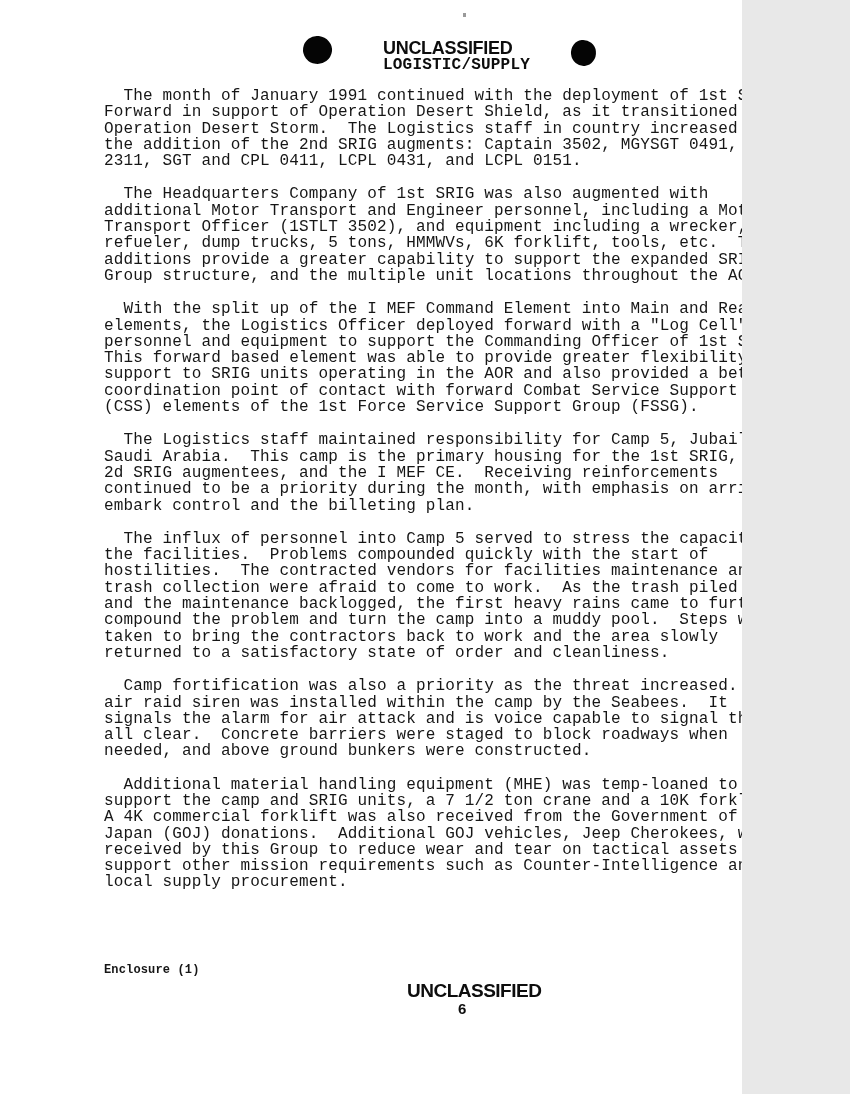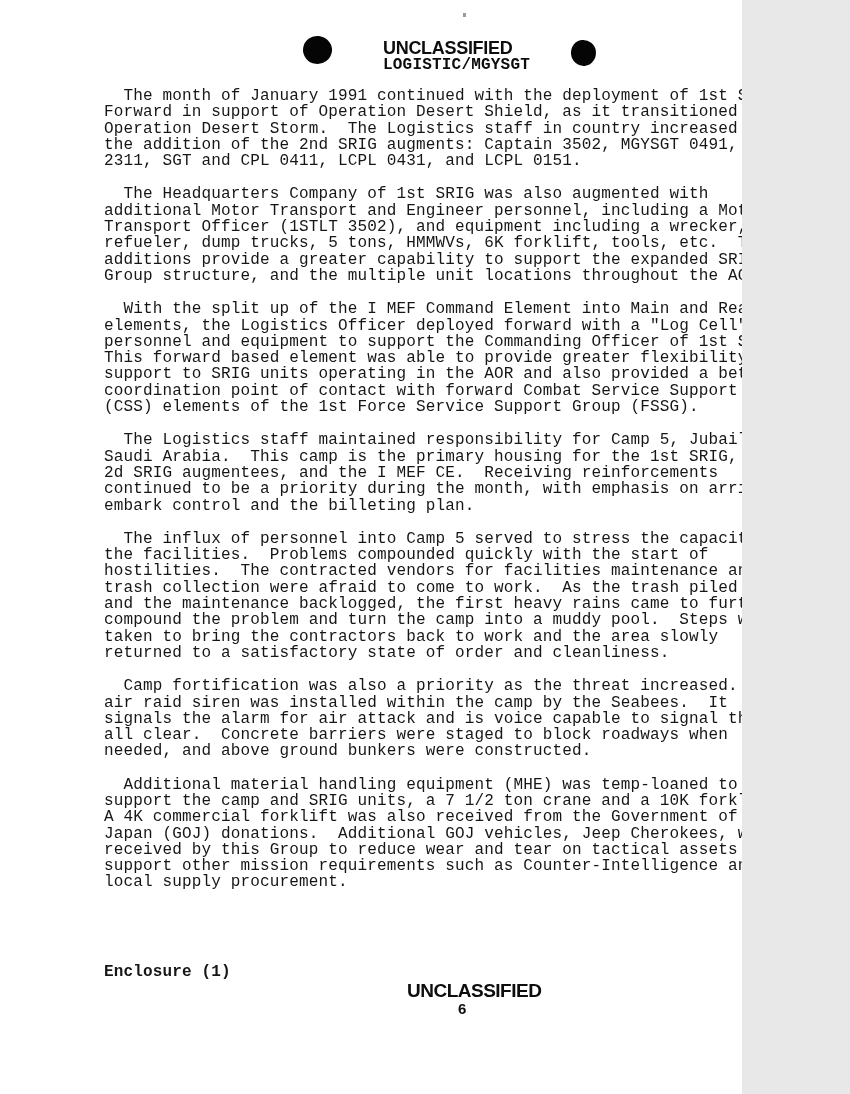--- a/index.html
+++ b/index.html
@@ -70,21 +70,21 @@
     letter-spacing: 0.15px;
     margin: 0 0 17px 0;
     color: #161616;
   }
 
   .ftr-enclosure {
     position: absolute;
     left: 104px;
     top: 963px;
     white-space: pre;
-    font-size: 16px;
+    font-size: 12px;
     font-weight: 700;
     letter-spacing: 0.15px;
     color: #161616;
   }
   .ftr-classification {
     position: absolute;
     left: 407px;
     top: 981px;
     font-family: "Liberation Sans", sans-serif;
     font-size: 19px;
@@ -108,21 +108,21 @@
 
 <div class="page">
 
   <div class="speck"></div>
 
   <div class="dot dot-left"></div>
   <div class="dot dot-right"></div>
 
   <div class="hdr-classification">UNCLASSIFIED</div>
 
-  <div class="hdr-category">LOGISTIC/MGYSGT</div>
+  <div class="hdr-category">LOGISTIC/SUPPLY</div>
 
   <div class="body-text">
     <div class="para">  The month of January 1991 continued with the deployment of 1st SRIG
 Forward in support of Operation Desert Shield, as it transitioned into
 Operation Desert Storm.  The Logistics staff in country increased with
 the addition of the 2nd SRIG augments: Captain 3502, MGYSGT 0491, SSGT
 2311, SGT and CPL 0411, LCPL 0431, and LCPL 0151.</div>
     <div class="para">  The Headquarters Company of 1st SRIG was also augmented with
 additional Motor Transport and Engineer personnel, including a Motor
 Transport Officer (1STLT 3502), and equipment including a wrecker,

